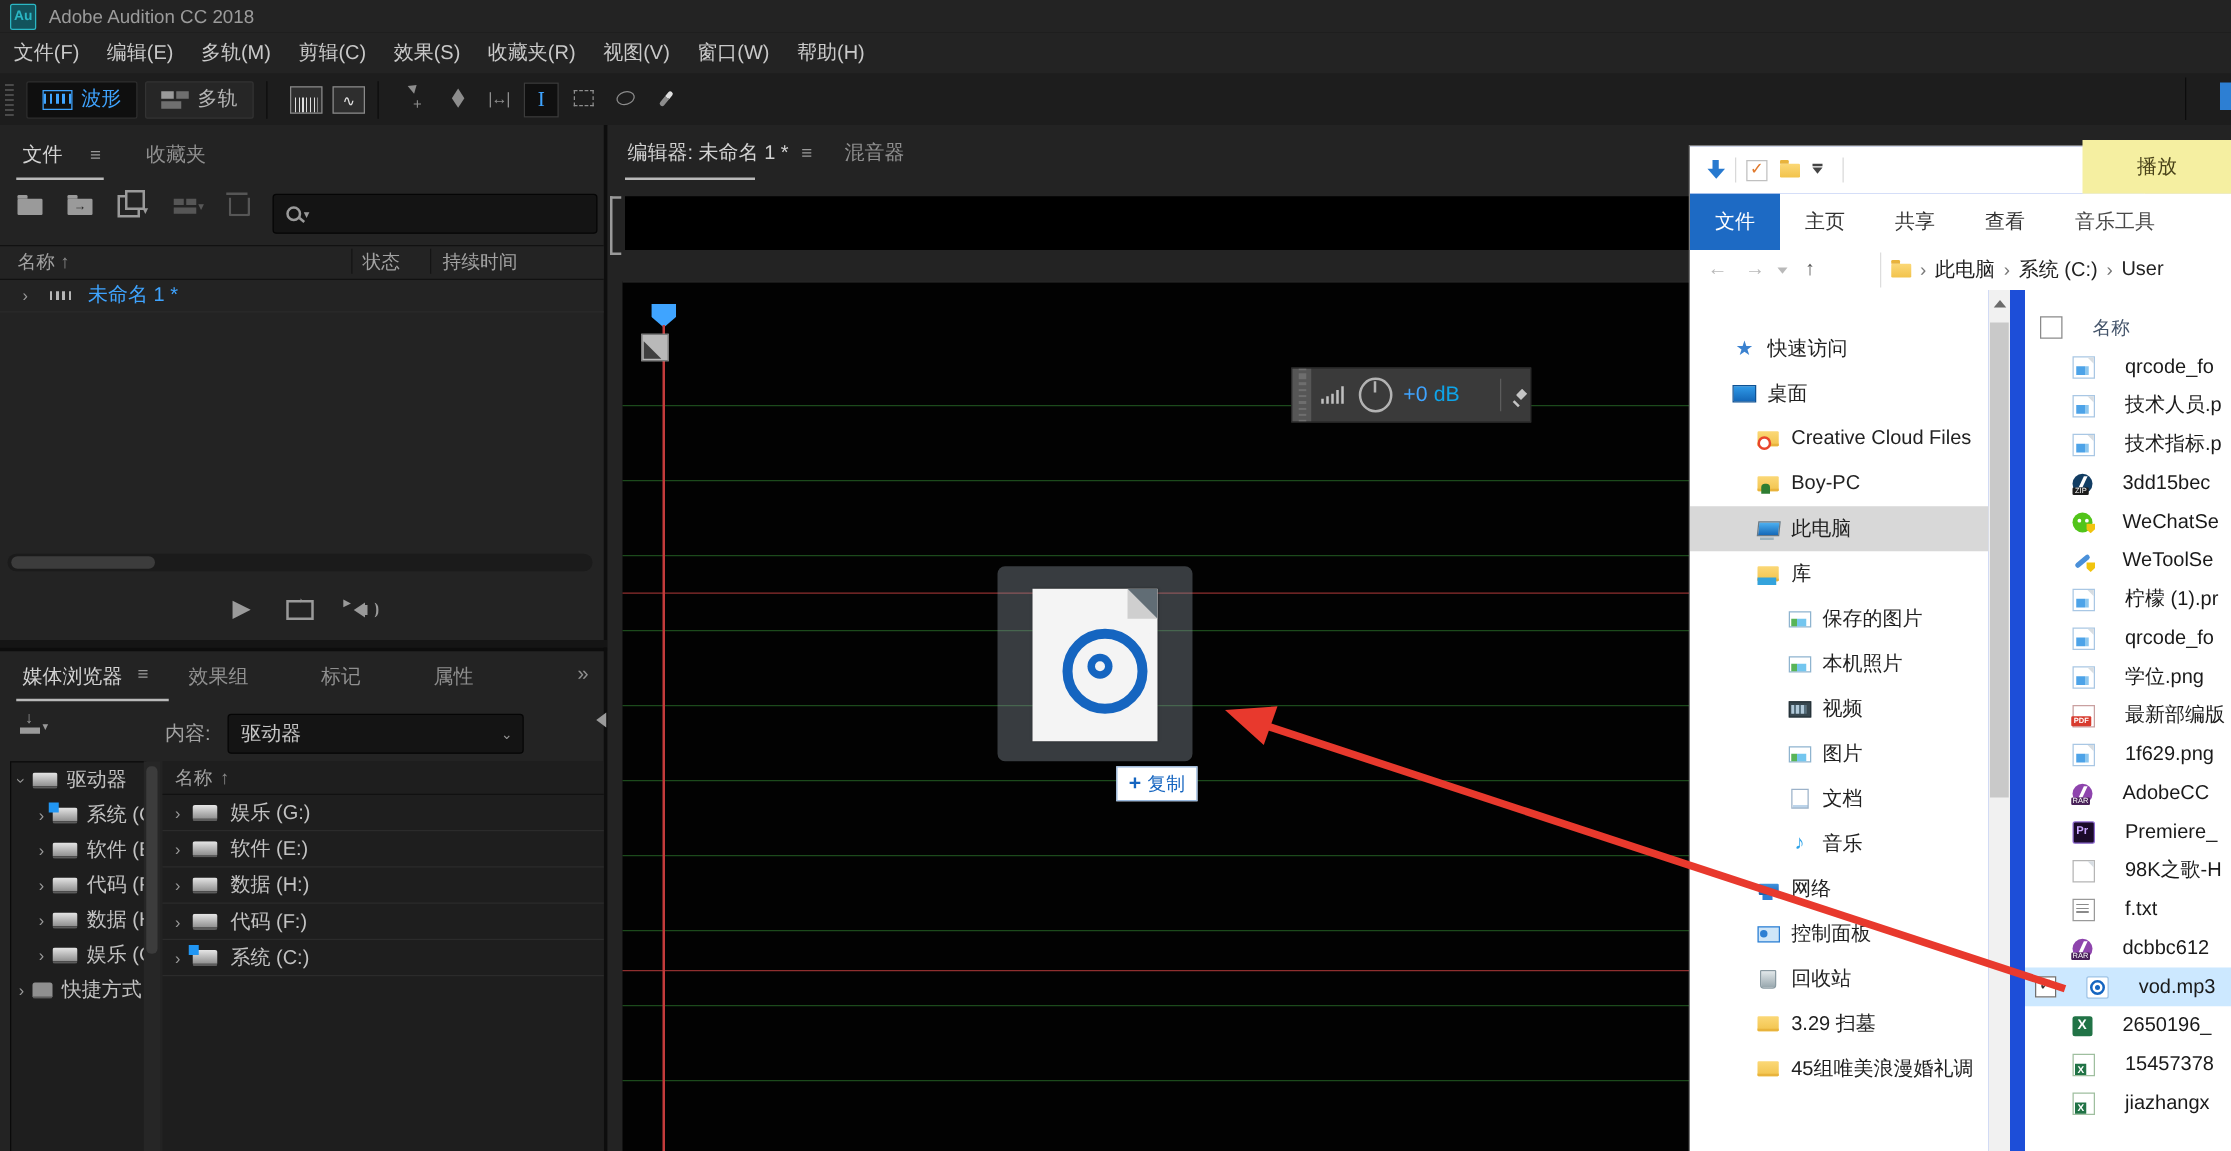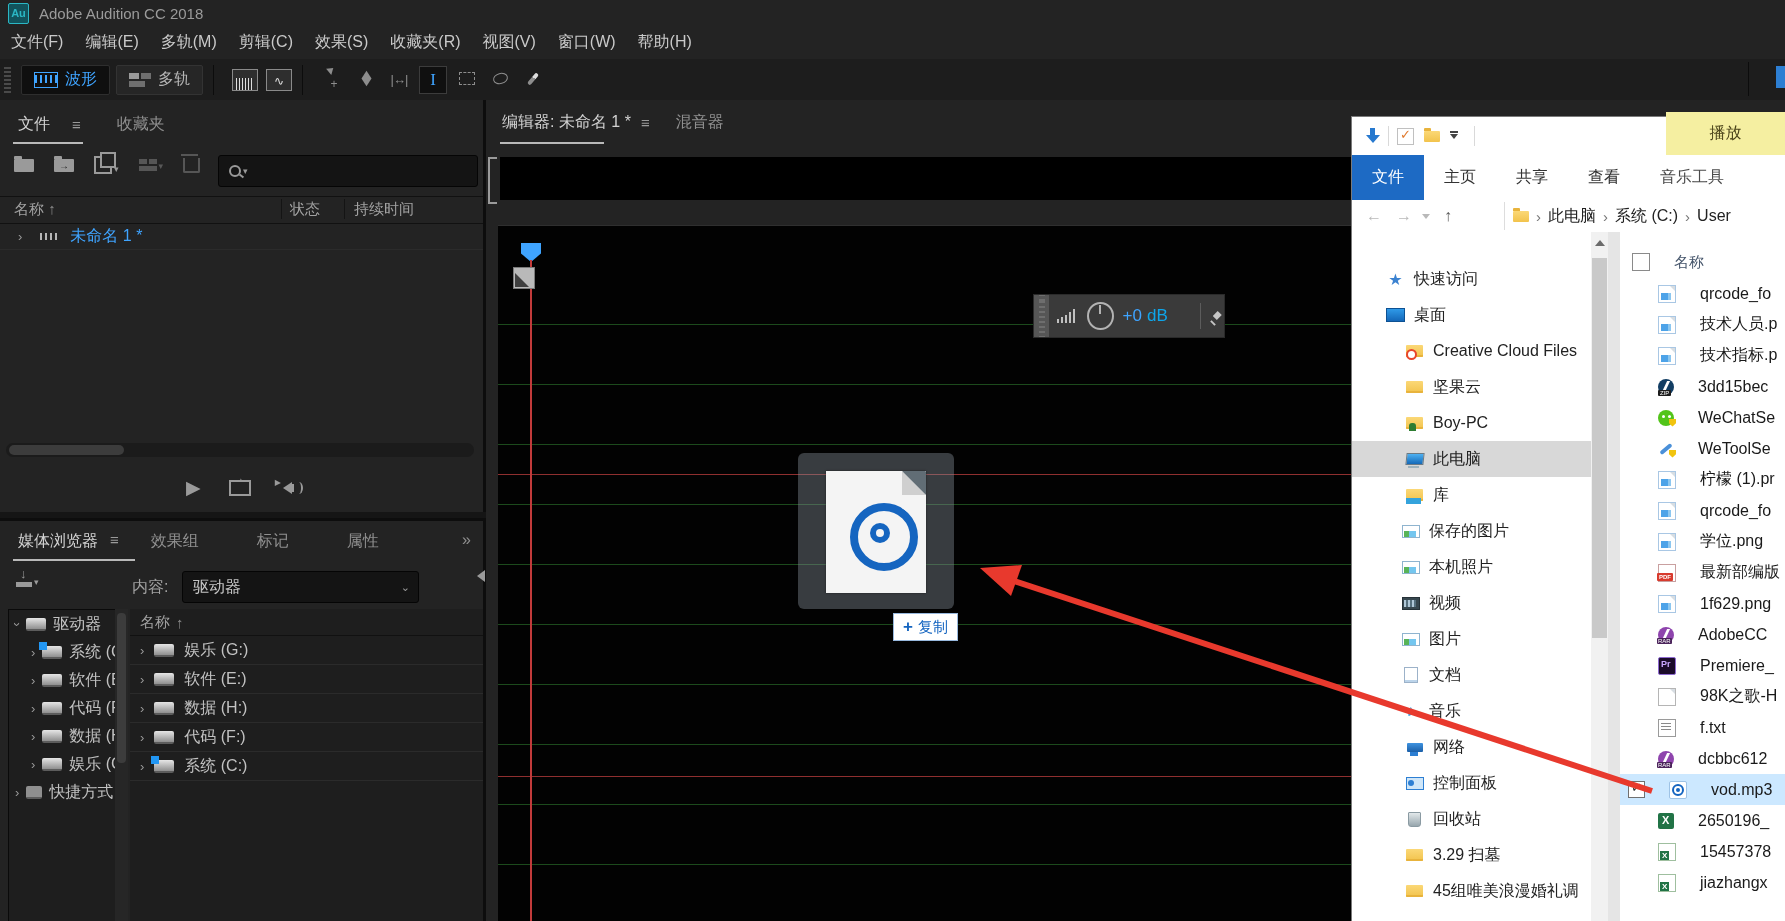--- a/index.html
+++ b/index.html
@@ -131,21 +131,21 @@
   #ghost .page .fold2{position:absolute;right:0;top:0;width:0;height:0;border-right:24px solid transparent;border-bottom:24px solid #cfcfcf;transform:translate(0,0)}
   #ghost .ring{position:absolute;left:24px;top:32px;width:52px;height:52px;border:8px solid #1565c0;border-radius:50%}
   #ghost .notch{position:absolute;left:78px;top:30px;width:14px;height:12px;background:#f4f4f4;transform:rotate(35deg)}
   #ghost .dot{position:absolute;left:44px;top:52px;width:20px;height:20px;background:#1565c0;border-radius:50%}
   #ghost .dot::after{content:"";position:absolute;left:6px;top:6px;width:8px;height:8px;background:#f4f4f4;border-radius:50%}
   #copybadge{position:absolute;left:395px;top:387px;height:26px;padding:0 9px;background:#fff;border:1px solid #98b8dd;display:flex;align-items:center;gap:5px;font-size:15px;color:#1565c0}
   #copybadge .plus{font-weight:bold;font-size:17px}
   
   #edge-collapse{left:477px;top:570px;width:0;height:0;border-top:6px solid transparent;border-bottom:6px solid transparent;border-right:8px solid #9a9a9a}
   
-  #explorer{left:1352px;top:117px;width:363px;height:804px;background:#e5e5e5;outline:1px solid #7a7a7a;font-size:16px;color:#222}
+  #explorer{left:1352px;top:117px;width:363px;height:804px;background:#1d4ed8;outline:1px solid #7a7a7a;font-size:16px;color:#222}
   #qat{position:absolute;left:0;top:0;width:433px;height:38px;background:#fff;display:flex;align-items:center}
   .qat-dl{width:14px;height:16px;margin-left:14px;position:relative}
   .qat-dl::before{content:"";position:absolute;left:4px;top:0;width:5px;height:8px;background:#2779cf}
   .qat-dl::after{content:"";position:absolute;left:0;top:7px;border-left:7px solid transparent;border-right:7px solid transparent;border-top:8px solid #2779cf}
   .qat-sep{width:1px;height:20px;background:#d9d9d9;margin:0 8px}
   .qat-chk{width:15px;height:15px;border:1px solid #c0c0c0;position:relative;background:#fff}
   .qat-chk::before{content:"\2713";position:absolute;left:2px;top:-2px;color:#e07a2e;font-size:13px;font-weight:bold}
   .minifold{width:16px;height:11px;background:linear-gradient(#fbd877,#f2c34c);border-radius:1px;position:relative;margin-left:10px}
   .minifold::before{content:"";position:absolute;top:-3px;left:0;width:7px;height:3px;background:#e8b33c;border-radius:1px 1px 0 0}
   .qat-dd{width:0;height:0;border-left:4px solid transparent;border-right:4px solid transparent;border-top:5px solid #444;margin-left:10px}
@@ -159,21 +159,21 @@
   .nav-a{font-size:16px;color:#b9b9b9;margin-left:14px}
   .nav-up{color:#5a5a5a}
   .nav-dd{width:0;height:0;border-left:4px solid transparent;border-right:4px solid transparent;border-top:5px solid #b9b9b9;margin-left:10px}
   #addr{position:absolute;left:152px;top:2px;width:281px;height:28px;border-left:1px solid #ddd;display:flex;align-items:center;white-space:nowrap;overflow:hidden}
   .crumb{color:#222;display:flex;align-items:center}
   .crumb::before{content:"\203A";color:#777;margin:0 7px;font-size:15px}
   
   #exp-side{position:absolute;left:0;top:115px;width:239px;height:689px;background:#fff;overflow:hidden}
   #exp-rows{position:absolute;left:0;top:29px;width:239px}
   .exp-row{height:36px;display:flex;align-items:center;gap:9px;white-space:nowrap;overflow:hidden}
-  .exp-row.ind0{padding-left:34px}.exp-row.ind1{padding-left:53px}.exp-row.ind2{padding-left:49px}
+  .exp-row.ind0{padding-left:34px}.exp-row.ind1{padding-left:53px}.exp-row.ind2{padding-left:78px}
   .exp-row.f-sel{background:#d8d8d8}
   .sic{width:19px;height:17px;flex:none;position:relative;display:flex;align-items:center;justify-content:center}
   .ic-star::before{content:"\2605";color:#3b82d0;font-size:16px}
   .ic-desktop::before{content:"";width:17px;height:12px;background:linear-gradient(#2f9ae8,#1467b8);border:1px solid #0d5193}
   .ic-folder::before,.ic-ccfolder::before,.ic-userfolder::before,.ic-lib::before{content:"";width:17px;height:12px;background:linear-gradient(#fbd877,#f2c34c);border-radius:1px;box-shadow:0 -3px 0 -1px #e8b33c inset}
   .ic-ccfolder::after{content:"";position:absolute;left:1px;bottom:0;width:7px;height:7px;border:2px solid #e8452c;border-radius:50%;background:#fff}
   .ic-userfolder::after{content:"";position:absolute;left:4px;bottom:1px;width:7px;height:8px;background:#2e7d32;border-radius:3px 3px 0 0}
   .ic-lib::after{content:"";position:absolute;left:1px;bottom:0;width:15px;height:6px;background:#34a3dc}
   .ic-pc::before{content:"";width:16px;height:10px;background:linear-gradient(#4db1f2,#1569b8);border:1px solid #6a7a85;transform:skewX(-6deg)}
   .ic-pc::after{content:"";position:absolute;left:3px;bottom:0;width:11px;height:2px;background:#9eb3bd}
@@ -580,24 +580,20 @@
       </div>
         <div class="exp-row ind0">
         <span class="sic ic-desktop"></span>
         <span>桌面</span>
       </div>
         <div class="exp-row ind1">
         <span class="sic ic-ccfolder"></span>
         <span>Creative Cloud Files</span>
       </div>
         <div class="exp-row ind1">
-        <span class="sic ic-folder"></span>
-        <span>坚果云</span>
-      </div>
-        <div class="exp-row ind1">
         <span class="sic ic-userfolder"></span>
         <span>Boy-PC</span>
       </div>
         <div class="exp-row f-sel ind1">
         <span class="sic ic-pc"></span>
         <span>此电脑</span>
       </div>
         <div class="exp-row ind1">
         <span class="sic ic-lib"></span>
         <span>库</span>

